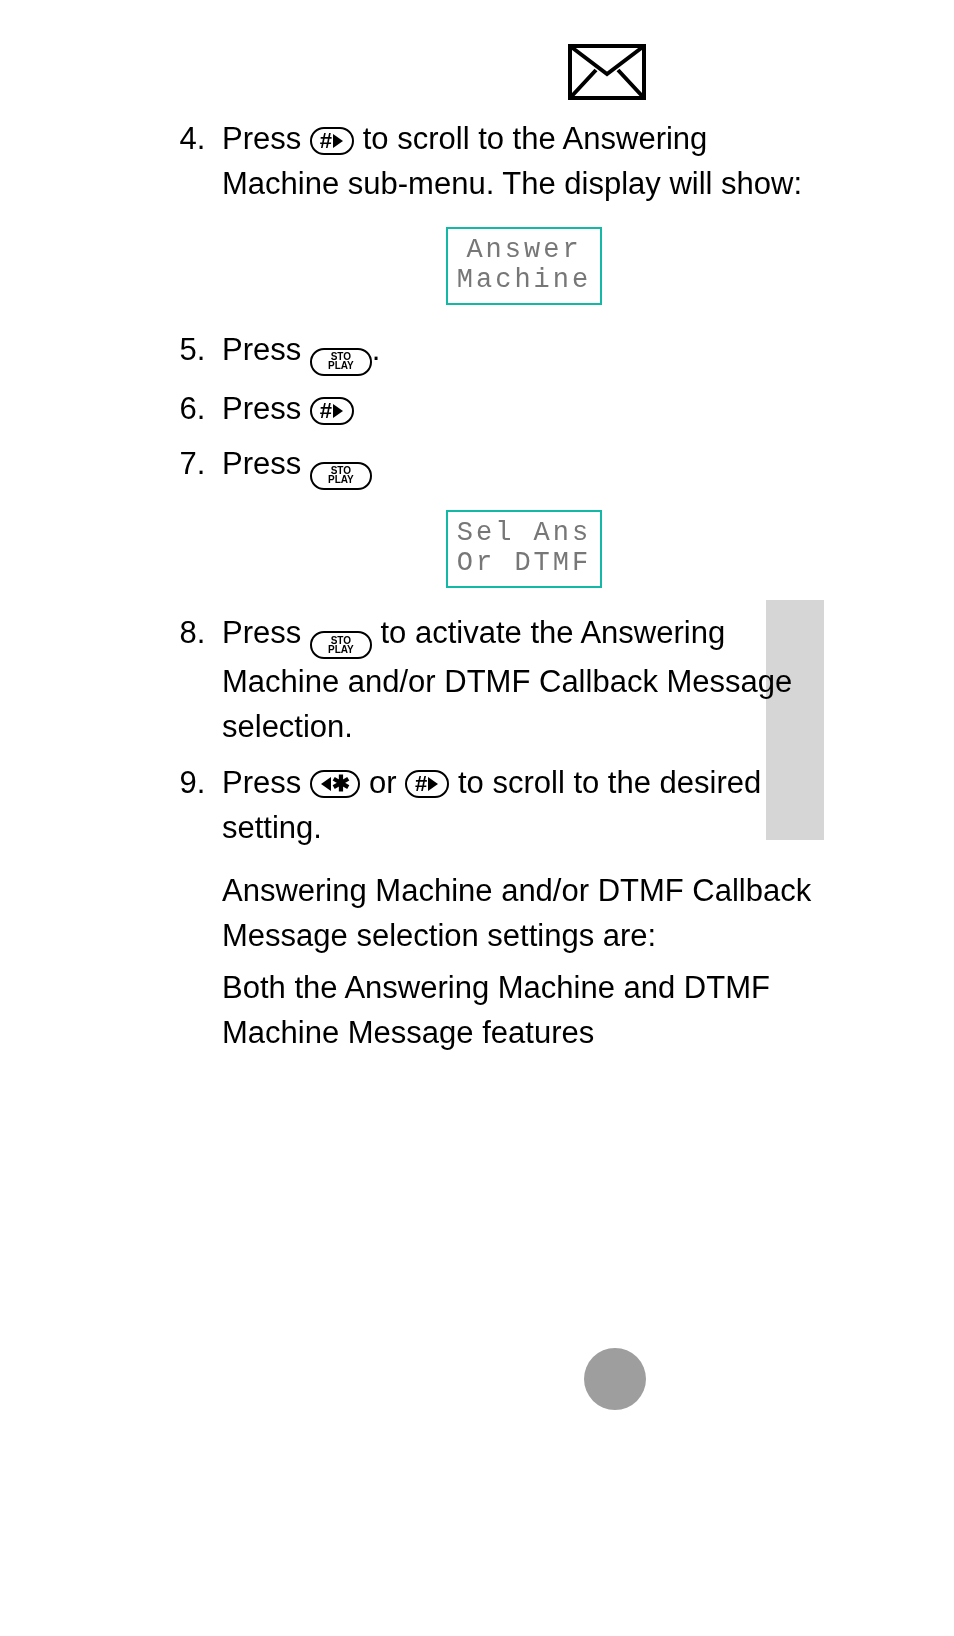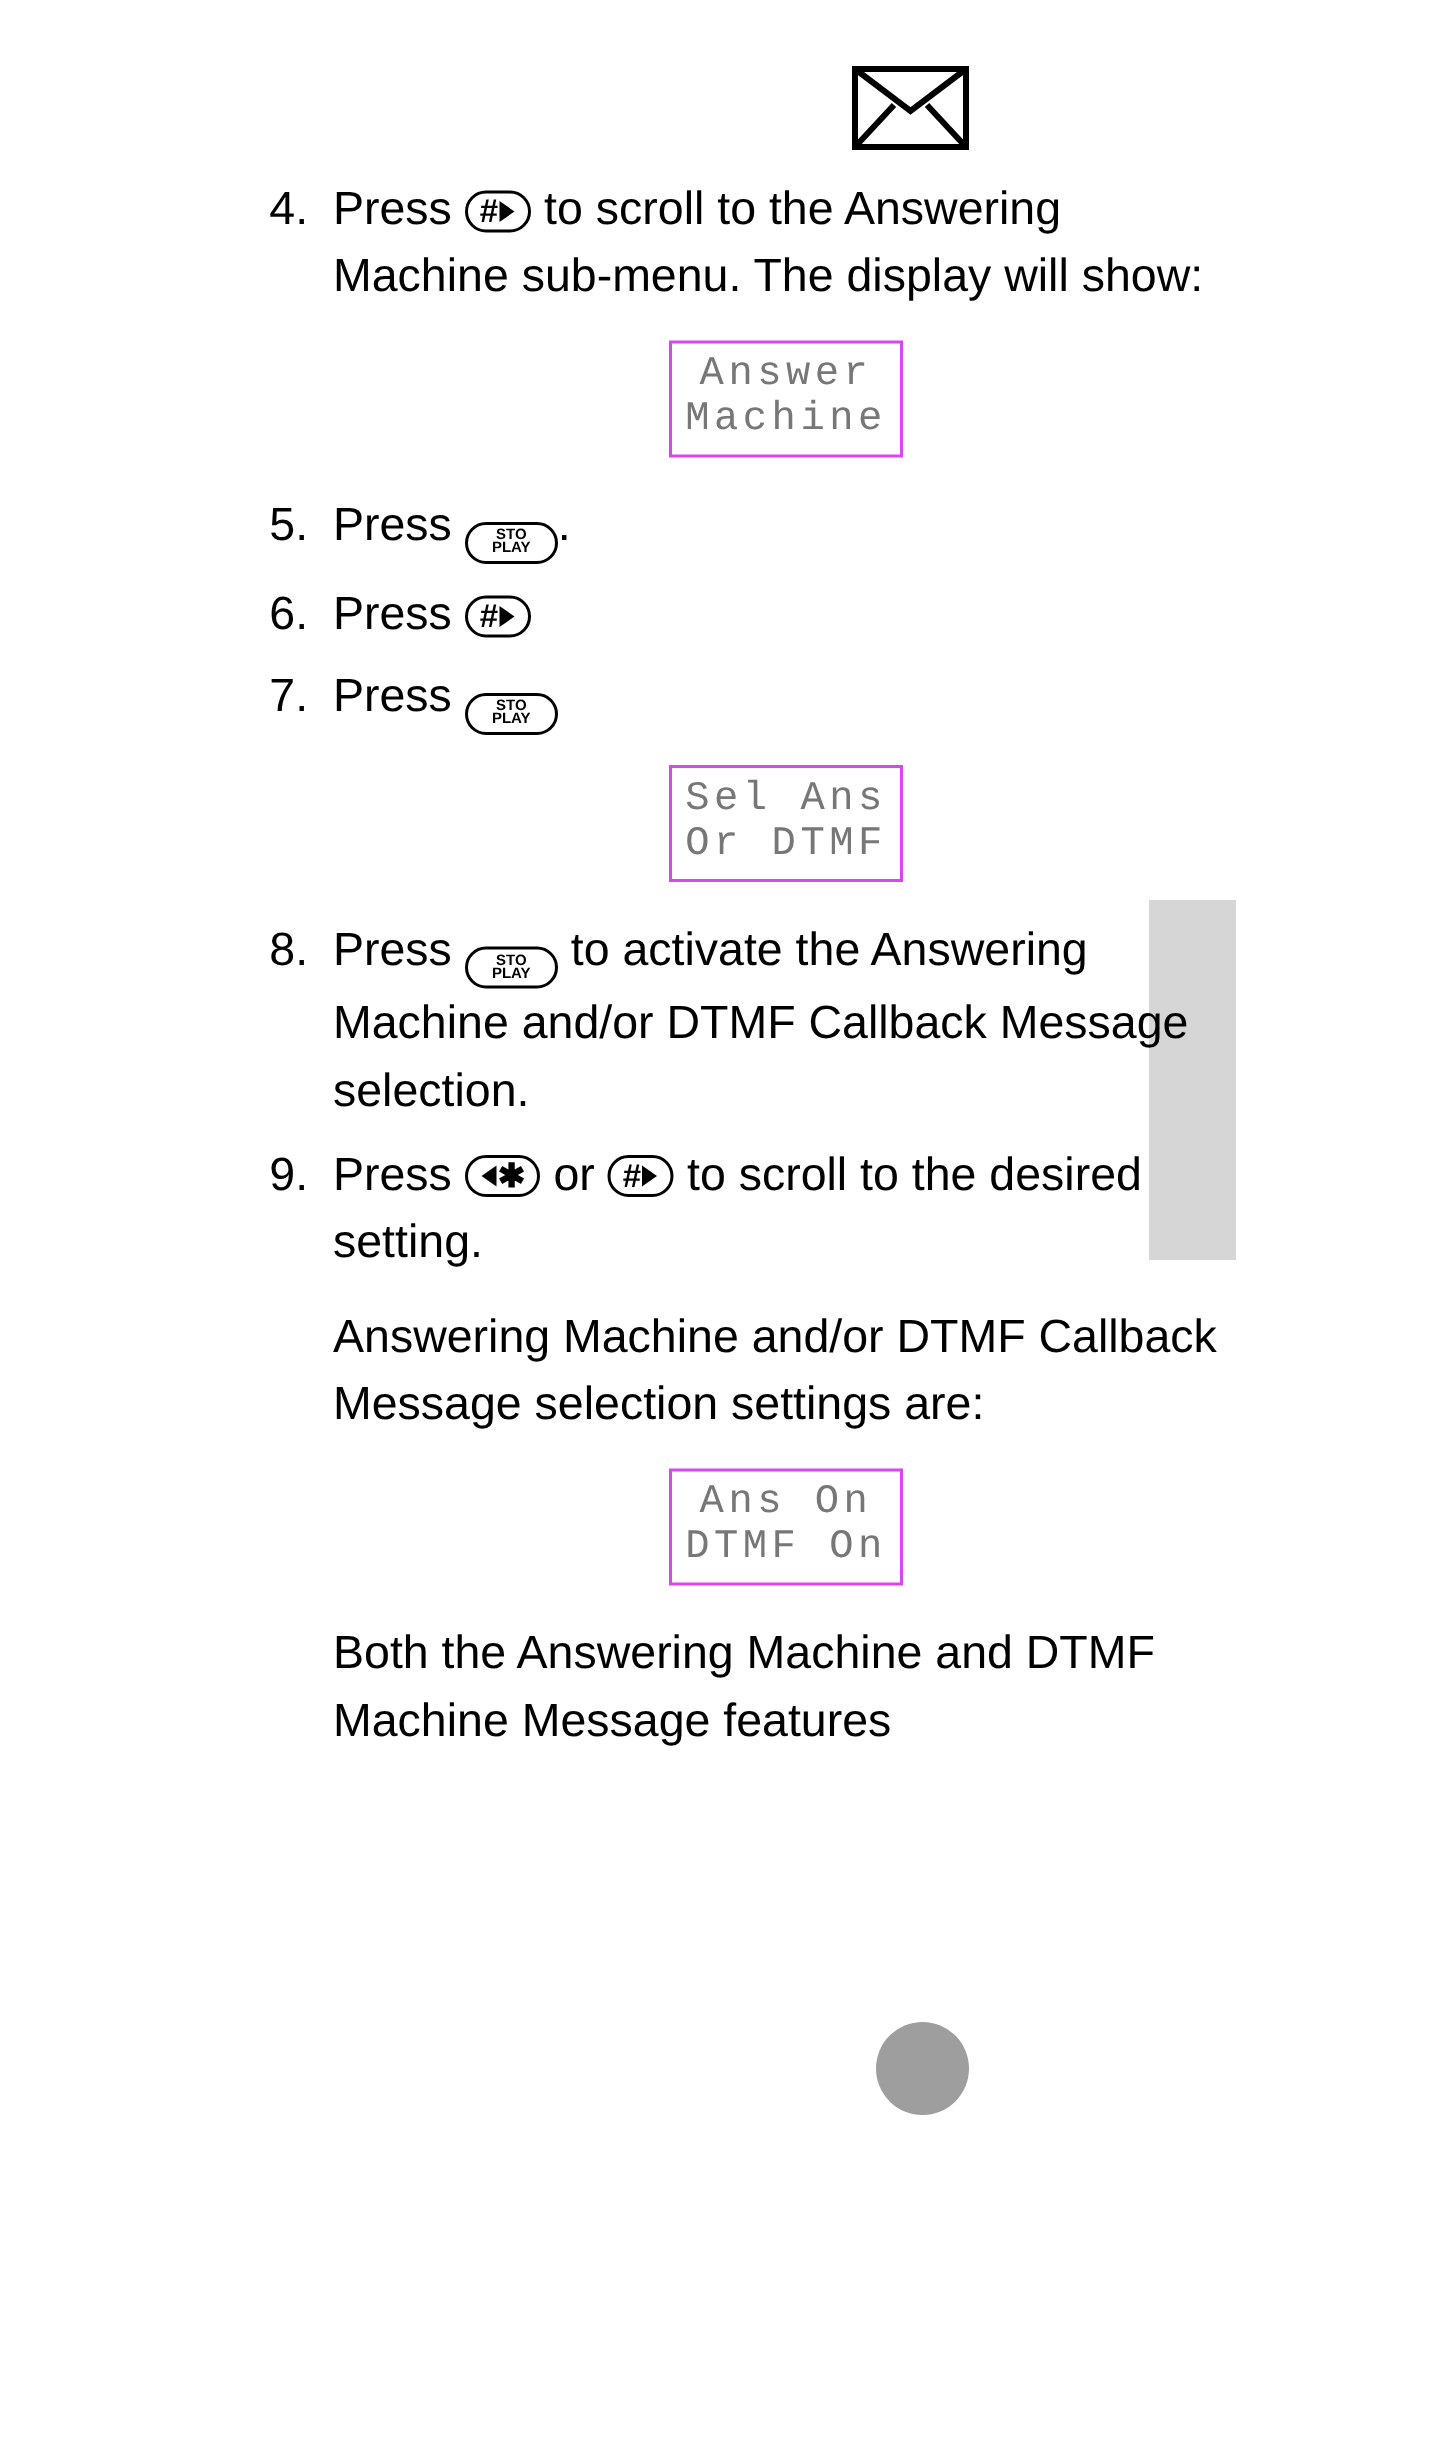--- a/index.html
+++ b/index.html
@@ -54,21 +54,21 @@
     margin-bottom: 10px;
     padding-left: 8px;
   }
   .para {
     margin-top: 18px;
   }
   .lcd {
     display: block;
     margin: 20px auto 22px auto;
     width: 152px;
-    border: 2px solid #d946ef;
+    border: 2px solid #14b8a6;
     padding: 6px 0 8px 0;
     text-align: center;
     font-family: "Courier New", monospace;
     font-size: 27px;
     line-height: 1.12;
     letter-spacing: 3px;
     color: #777;
   }
   .key {
     display: inline-flex;
@@ -188,24 +188,20 @@
       </span>
       <span> or </span>
       <span class="key">
         <span class="sym">#</span>
         <span class="tri tri-right"></span>
       </span>
       <span> to scroll to the desired setting.</span>
 
       <div class="para">Answering Machine and/or DTMF Callback Message selection settings are:</div>
 
-      <span class="lcd">
-        <span>Ans On</span><br>
-        <span>DTMF On</span>
-      </span>
 
       <div class="continuation">Both the Answering Machine and DTMF Machine Message features</div>
     </li>
 
   </ol>
 
   <div class="page-dot"></div>
 
 </div>
 

